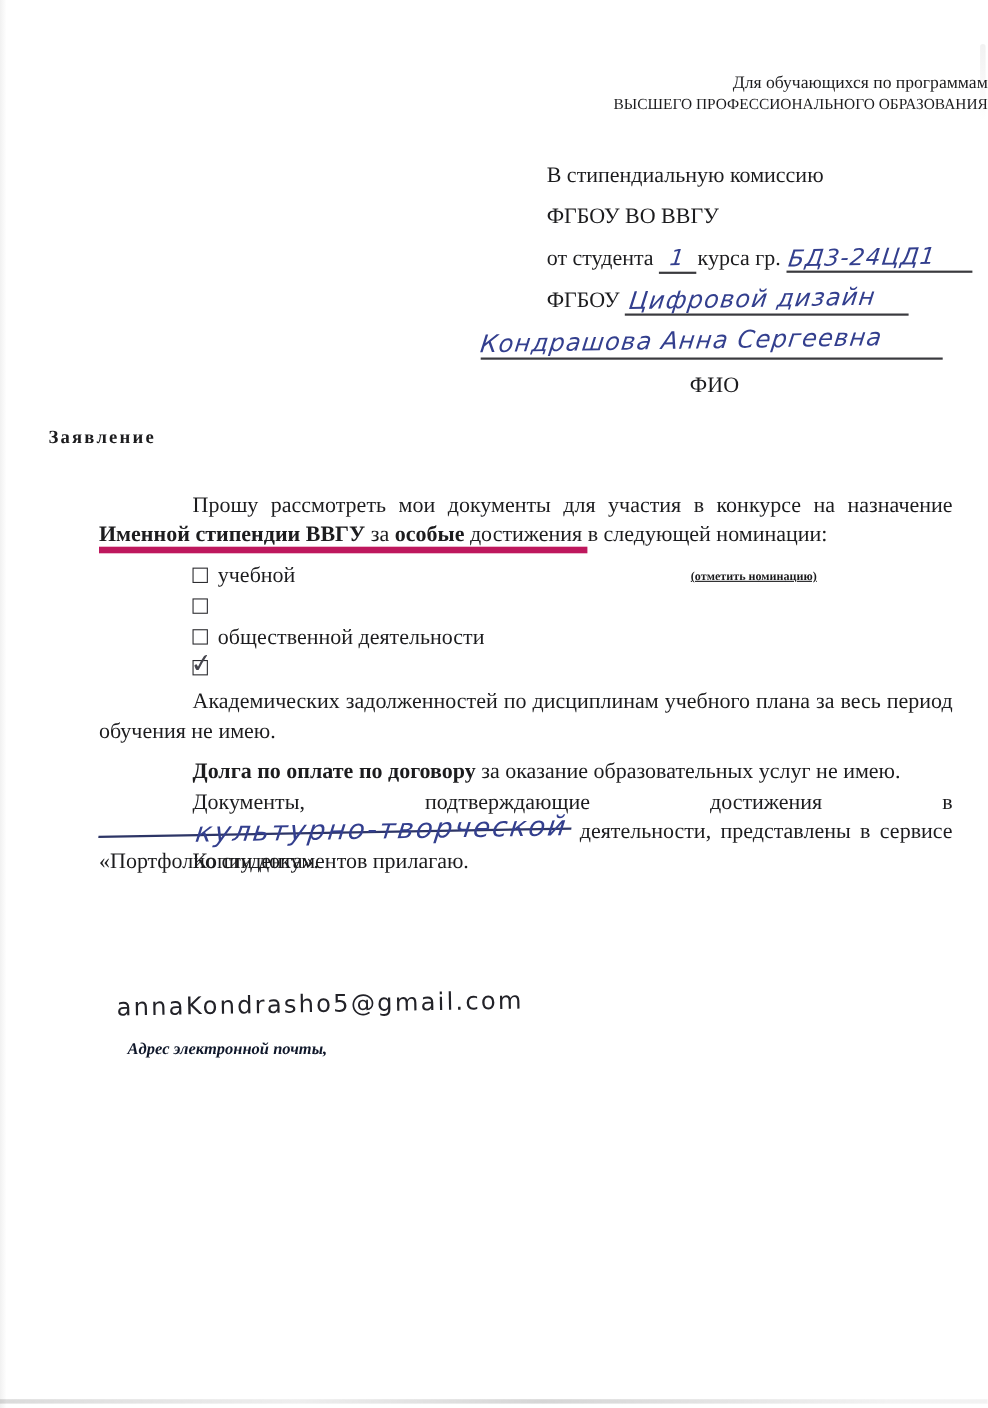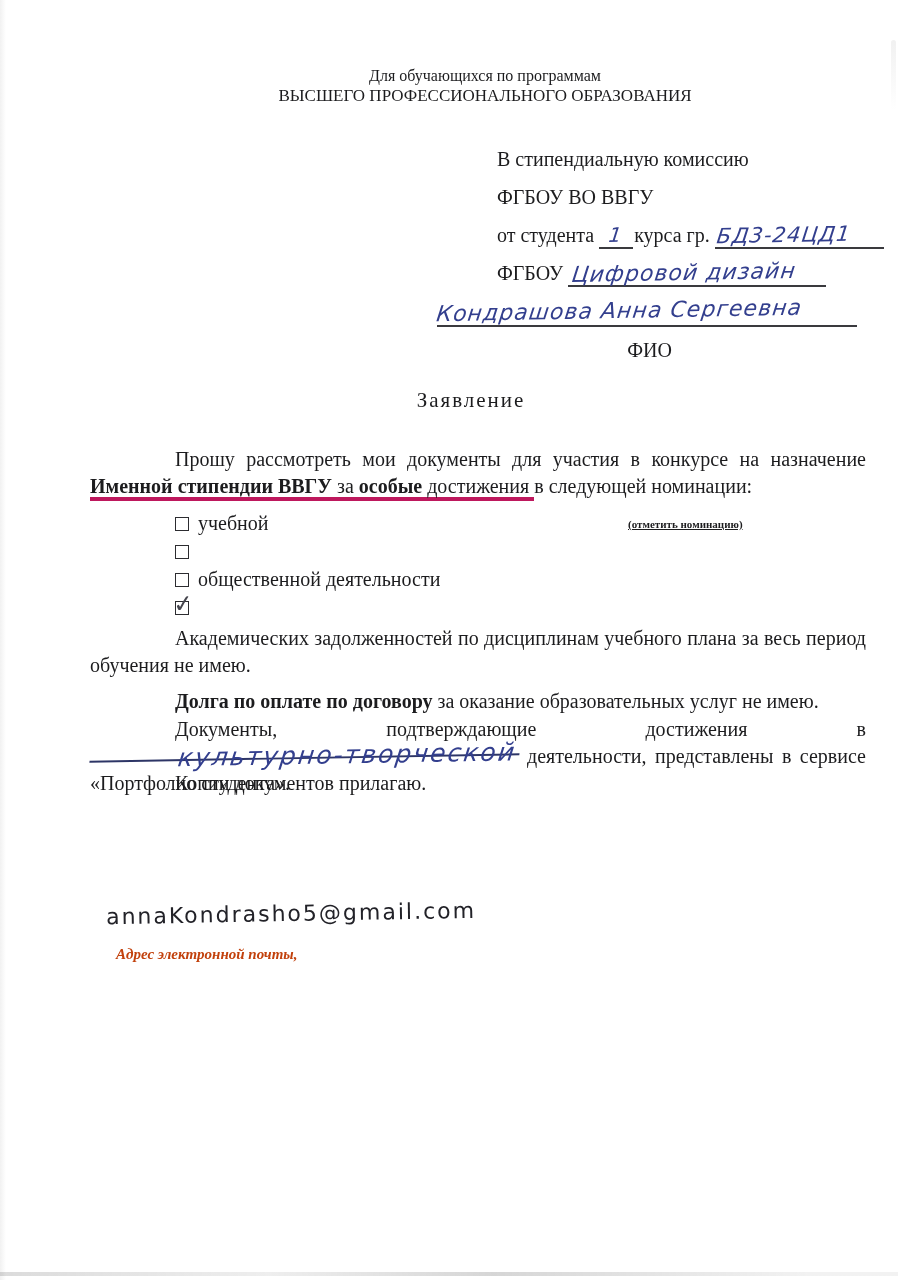--- a/index.html
+++ b/index.html
@@ -16,23 +16,23 @@
   
   .scan-edge-left{position:absolute;left:0;top:0;bottom:0;width:6px;
     background:linear-gradient(to right, rgba(120,120,120,0.10), rgba(120,120,120,0));}
   .scan-edge-bottom{position:absolute;left:0;right:0;bottom:4px;height:4px;
     background:linear-gradient(to right, rgba(90,90,90,0.22), rgba(90,90,90,0.10) 30%, rgba(90,90,90,0.25) 55%, rgba(90,90,90,0.08) 90%);
     filter:blur(0.6px);}
   .scan-smudge-right{position:absolute;right:2px;top:40px;width:5px;height:70px;
     background:linear-gradient(to bottom, rgba(140,140,140,0.12), rgba(140,140,140,0));border-radius:3px;}
 
   
-  .doc-header{position:absolute;top:66px;left:0;right:0;text-align:center;padding-left:72px;line-height:20px;}
+  .doc-header{position:absolute;top:66px;left:0;right:0;text-align:right;padding-left:72px;line-height:20px;}
   .doc-header .h1{font-size:16px;}
-  .doc-header .h2{font-size:17px;}
+  .doc-header .h2{font-size:14px;}
 
   
   .addressee{position:absolute;left:497px;top:143px;width:380px;font-size:20px;}
   .addr-line{height:38px;line-height:32px;white-space:nowrap;}
   .uline{display:inline-block;border-bottom:2px solid #3a3a3e;line-height:24px;}
   .hw{
     font-family:"DejaVu Sans", sans-serif;
     font-style:italic;
     display:inline-block;
     transform:skewX(-8deg) rotate(-1deg);
@@ -40,28 +40,28 @@
   }
   .ink-blue{color:#333f8e;}
   .course-field{width:34px;text-align:center;margin-right:1px;}
   .group-field{min-width:165px;padding:0 2px;font-size:21px;}
   .opop-field{min-width:250px;padding:0 4px;font-size:22px;}
   .fio-row{margin-left:-60px;width:425px;text-align:left;}
   .fio-field{min-width:420px;font-size:22px;padding-bottom:2px;}
   .fio-caption{margin-left:-60px;width:425px;text-align:center;height:34px;line-height:34px;}
 
   
-  .doc-title{position:absolute;top:388px;left:0;right:0;text-align:center;padding-left:44px;
-    font-size:21px;font-weight:normal;letter-spacing:2px;}
+  .doc-title{position:absolute;top:388px;left:0;right:0;padding-left:44px;
+    font-size:17px;font-weight:bold;letter-spacing:2px;}
 
   
   .para{position:absolute;left:90px;width:776px;font-size:20px;line-height:27px;text-align:justify;}
   .indent{text-indent:85px;}
   .p-request{top:446px;}
-  .ul-phrase{border-bottom:4px solid #be185d;padding-bottom:0px;}
+  .ul-phrase{border-bottom:6px solid #be185d;padding-bottom:0px;}
   .note{position:absolute;top:491px;left:628px;font-size:11px;font-weight:bold;
     text-decoration:underline;letter-spacing:0px;margin-top:27px;}
 
   
   .nom-list{position:absolute;left:175px;top:509px;font-size:20px;}
   .nom-item{height:28px;line-height:28px;white-space:nowrap;position:relative;}
   .cbx{display:inline-block;width:12px;height:12px;border:1.6px solid #2c2c30;
     margin-right:9px;position:relative;top:1px;background:#fff;}
   .cbx.checked::after{
     content:"\2713";
@@ -79,21 +79,21 @@
     border-bottom:2.5px solid #2d3566;padding:0 3px 1px 3px;
   }
   .p-copies{top:770px;}
 
   
   .email-hw{position:absolute;left:106px;top:901px;
     font-family:"DejaVu Sans", sans-serif;
     font-size:22px;letter-spacing:2px;color:#222228;
     transform:rotate(-1deg);}
   .email-caption{position:absolute;left:116px;top:946px;
-    font-size:15px;font-style:italic;font-weight:bold;color:#c2410c;}
+    font-size:15px;font-style:italic;font-weight:bold;color:#0f172a;}
 </style>
 </head>
 <body>
 
 <div class="page">
 
   <div class="scan-edge-left"></div>
   <div class="scan-smudge-right"></div>
   <div class="scan-edge-bottom"></div>
 

